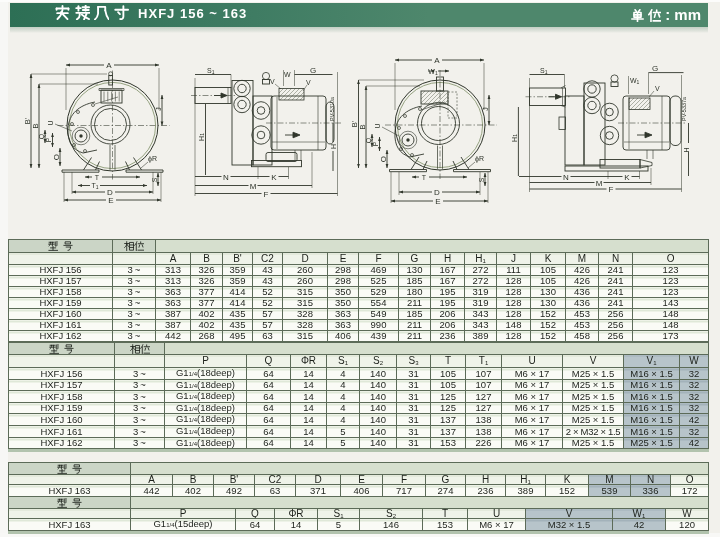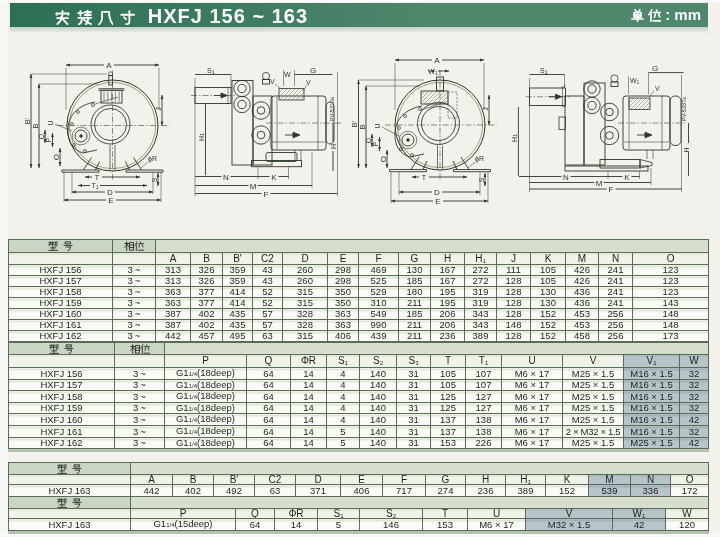--- a/index.html
+++ b/index.html
@@ -2,21 +2,21 @@
 <html><head><meta charset="utf-8"><style>
 html,body{margin:0;padding:0}
 body{width:720px;height:537px;position:relative;overflow:hidden;
   background:#f2f1ec;font-family:"Liberation Sans",sans-serif;}
 .bar{position:absolute;left:10px;top:3px;width:698px;height:24px;
   background:linear-gradient(90deg,#2d6f55 0%,#3c7a61 30%,#4d866c 45%,#4e876c 100%);}
 .bar{background:linear-gradient(90deg,#2d6f55 0%,#3f7c63 35%,#4e876c 60%,#4e876c 100%);}
 .barshadow{position:absolute;left:10px;top:27px;width:698px;height:6px;
   background:linear-gradient(180deg,#c2cfc4,#e6e8e2 80%,rgba(230,232,226,0));}
 .title{position:absolute;left:55px;top:5px;color:#fff;font-weight:bold;
-  font-size:20px;letter-spacing:1px;white-space:nowrap}
+  font-size:13px;letter-spacing:1px;white-space:nowrap}
 .unit{position:absolute;right:19px;top:6px;color:#fff;font-weight:bold;
   font-size:15px;white-space:nowrap}
 .cjk{display:inline-block;vertical-align:-2px;}
 .draw{position:absolute;left:0;top:0}
 .draw text{fill:#2e342a;stroke:none;font-family:"Liberation Sans",sans-serif}
 table.tb{position:absolute;border-collapse:collapse;table-layout:fixed;
   font-size:9.5px;color:#1c201a;}
 .tb td{border:1px solid #5c6b58;text-align:center;vertical-align:middle;
   padding:0;overflow:hidden;white-space:nowrap;line-height:8px;
   background:linear-gradient(180deg,#dfe8d8 0,#dfe8d8 2px,#fafbf6 2px);}
@@ -564,21 +564,21 @@
       </tr>
       <tr class="dt" style="height:11px">
         <td>HXFJ 159</td>
         <td>3<span style="padding-left:2px">~</span></td>
         <td>363</td>
         <td>377</td>
         <td>414</td>
         <td>52</td>
         <td>315</td>
         <td>350</td>
-        <td>310</td>
+        <td>554</td>
         <td>211</td>
         <td>195</td>
         <td>319</td>
         <td>128</td>
         <td>130</td>
         <td>436</td>
         <td>241</td>
         <td>143</td>
       </tr>
       <tr class="dt" style="height:11px">
@@ -616,21 +616,21 @@
         <td>148</td>
         <td>152</td>
         <td>453</td>
         <td>256</td>
         <td>148</td>
       </tr>
       <tr class="dt" style="height:11px">
         <td>HXFJ 162</td>
         <td>3<span style="padding-left:2px">~</span></td>
         <td>442</td>
-        <td>457</td>
+        <td>268</td>
         <td>495</td>
         <td>63</td>
         <td>315</td>
         <td>406</td>
         <td>439</td>
         <td>211</td>
         <td>236</td>
         <td>389</td>
         <td>128</td>
         <td>152</td>

